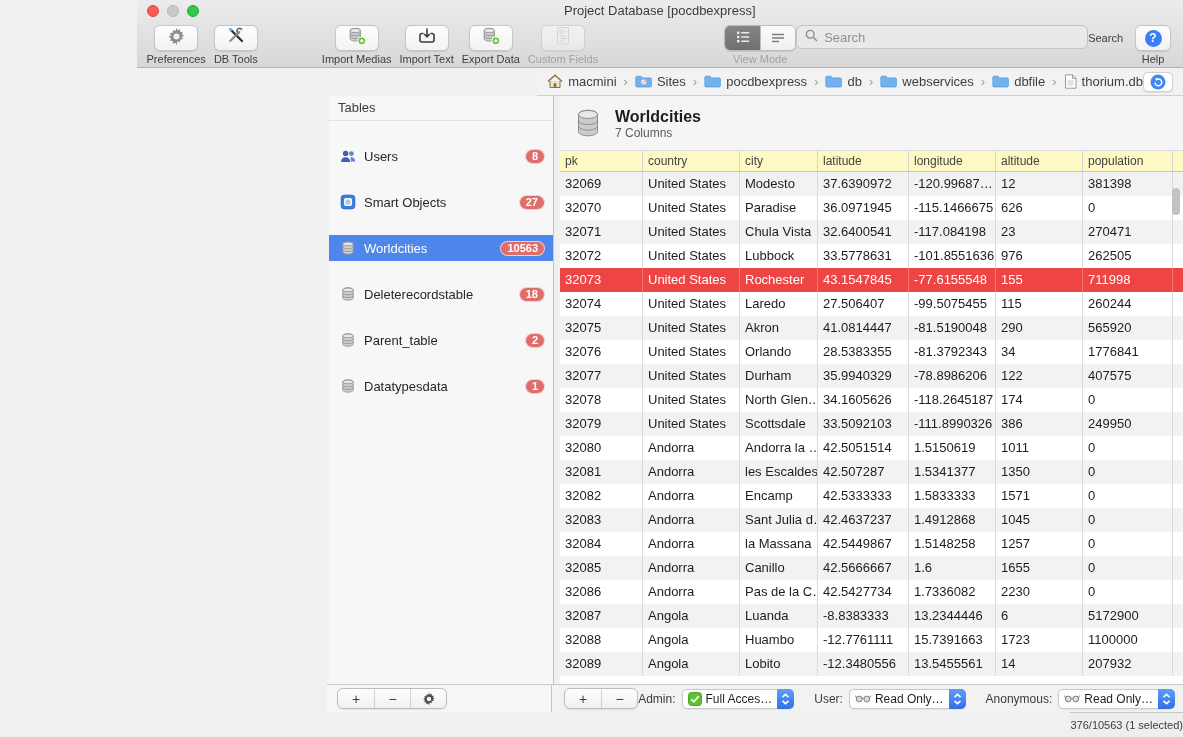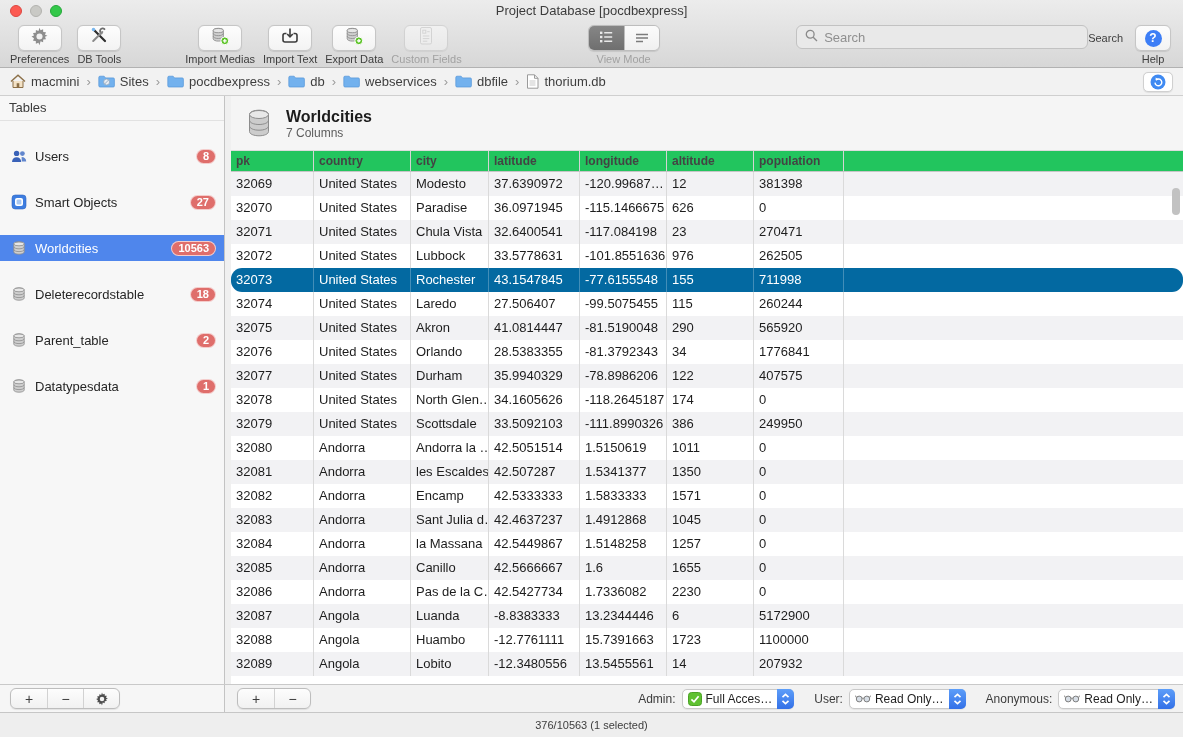--- a/index.html
+++ b/index.html
@@ -1,17 +1,17 @@
 <!DOCTYPE html>
 <html><head>
 <meta charset="utf-8">
 <style>
   * { margin:0; padding:0; box-sizing:border-box; }
   html,body { width:1183px; height:737px; font-family:"Liberation Sans", sans-serif; background:#e9e9e9; overflow:hidden; }
-  .window { width:1183px; height:737px; display:flex; flex-direction:column; background:#f0f0f0; }
+  .window { width:1183px; height:737px; display:flex; flex-direction:column; background:#f0f0f0;align-items:flex-end; }
 
   
   .chrome { background:linear-gradient(#ececec,#d7d7d7); border-bottom:1px solid #b2b2b2; }
   .titlebar { position:relative; height:22px; }
   .traffic { position:absolute; left:10px; top:5px; display:flex; gap:8px; }
   .tl { width:12px; height:12px; border-radius:50%; display:inline-block; }
   .tl.red { background:#fc5a52; border:0.5px solid #dd4741; }
   .tl.gray { background:#c9c9c5; border:0.5px solid #b3b3af; }
   .tl.green { background:#34c84a; border:0.5px solid #25a83a; }
   .title { text-align:center; font-size:13px; line-height:22px; color:#3c3c3c; }
@@ -62,28 +62,28 @@
   .side-item.sel { background:#4f86ec; color:#fff; }
   .badge { background:#df6e6b; border:1px solid rgba(255,255,255,.65); color:#fff; font-size:11px; line-height:13px;
            padding:0 6px; border-radius:8px; font-weight:bold; }
 
   .main { flex:1; display:flex; flex-direction:column; min-width:0; background:#fff; }
   .main-header { height:54px; background:#f5f5f5; display:flex; align-items:center; padding-left:14px; }
   .mh-icon { margin-right:13px; display:flex; }
   .mh-title { font-size:16px; font-weight:bold; color:#1c1c1c; line-height:19px; }
   .mh-sub { font-size:12px; color:#5c5c5c; }
 
-  .theader { height:22px; background:#22c55e; border-top:1px solid #dcdcdc; border-bottom:1px solid #c6c6c6; display:flex;font-weight:bold; }
+  .theader { height:22px; background:#fef9c3; border-top:1px solid #dcdcdc; border-bottom:1px solid #c6c6c6; display:flex; }
   .hcell { font-size:12px; color:#434343; line-height:20px; padding:0 5px; border-right:1px solid #d4d4d4; white-space:nowrap; overflow:hidden; }
   .hfill { flex:1; border-right:none; }
 
   .tbody-wrap { flex:1; position:relative; overflow:hidden; background:#fff; }
   .trow { height:24px; display:flex; }
   .trow:nth-child(odd) { background:#f2f2f4; }
-  .trow.sel { background:#0369a1; color:#fff;border-radius:11px; }
+  .trow.sel { background:#ef4444; color:#fff; }
   .cell { font-size:13px; color:#1d1d1d; line-height:24px; padding:0 5px; border-right:1px solid #dadada; white-space:nowrap; overflow:hidden; }
   .trow.sel .cell { color:#fff; border-right-color:rgba(255,255,255,.25); }
   .cfill { flex:1; border-right:none; }
   .c0{width:83px}.c1{width:97px}.c2{width:78px}.c3{width:91px}.c4{width:87px}.c5{width:87px}.c6{width:90px}
   .vthumb { position:absolute; right:3px; top:16px; width:8px; height:27px; background:#c2c2c2; border-radius:4px; }
 
   
   .footerbar { height:28px; border-top:1px solid #c9c9c9; background:#f2f2f2; display:flex; }
   .footer-side { width:225px; border-right:1px solid #c3c3c3; background:#f6f6f6; display:flex; align-items:center; padding-left:10px; }
   .footer-main { flex:1; display:flex; align-items:center; padding-left:12px; }

